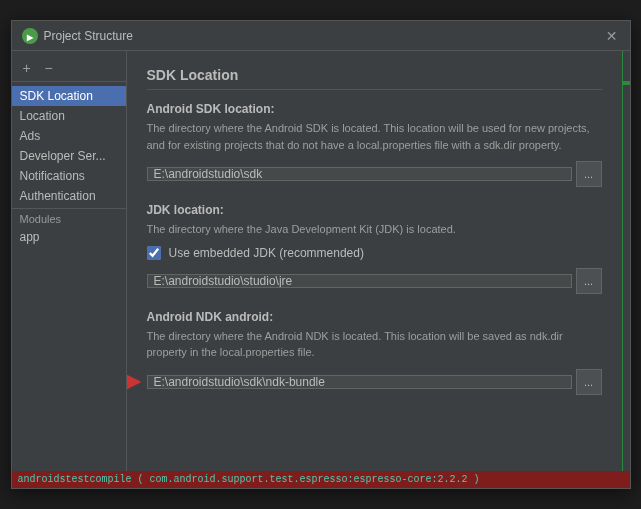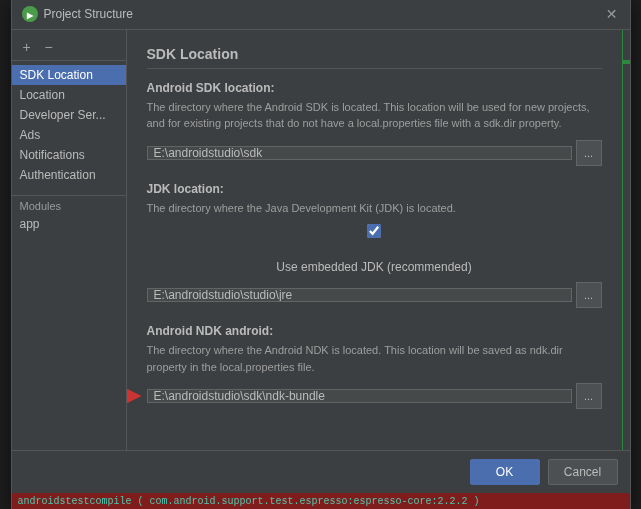--- a/index.html
+++ b/index.html
@@ -120,21 +120,21 @@
     .sidebar-item.selected {
       background: #4b6eaf;
       color: white;
     }
 
     .sidebar-group-label {
       padding: 4px 8px 2px 8px;
       color: #999;
       font-size: 11px;
       border-top: 1px solid #555;
-      margin-top: 10px;
+      margin-top: 2px;
     }
 
     .sidebar-item.indented {
     }
 
     .main-content {
       flex: 1;
       padding: 16px 20px;
       background: #3c3f41;
       overflow-y: auto;
@@ -193,23 +193,22 @@
       font-size: 11px;
       display: flex;
       align-items: center;
       justify-content: center;
       flex-shrink: 0;
     }
 
     .checkbox-row {
       display: flex;
       align-items: center;
-      gap: 22px;
+      gap: 8px;
       margin-bottom: 8px;
-      flex-direction: column;
     }
 
     .checkbox-label {
       color: #bbb;
       font-size: 12px;
     }
 
     .checkbox-input {
       width: 14px;
       height: 14px;
@@ -308,24 +307,24 @@
         <button class="toolbar-btn">−</button>
       </div>
 
       <div class="sidebar-item selected">
         <span>SDK Location</span>
       </div>
       <div class="sidebar-item">
         <span>Location</span>
       </div>
       <div class="sidebar-item">
+        <span>Ads</span>
+      </div>
+      <div class="sidebar-item">
         <span>Developer Ser...</span>
-      </div>
-      <div class="sidebar-item">
-        <span>Ads</span>
       </div>
       <div class="sidebar-item">
         <span>Notifications</span>
       </div>
       <div class="sidebar-item">
         <span>Authentication</span>
       </div>
 
       <div class="sidebar-group-label">Modules</div>
 
@@ -372,21 +371,17 @@
         <input class="text-field" type="text" value="E:\androidstudio\sdk\ndk-bundle" style="">
         <button class="browse-btn">...</button>
       </div>
     </div>
 
     <div class="right-gutter">
       <div class="right-gutter-mark"></div>
     </div>
   </div>
 
-  <div class="dialog-footer">
-    <button class="footer-btn primary">OK</button>
-    <button class="footer-btn secondary">Cancel</button>
-  </div>
 
   <div class="bottom-bar">
     <span>androidstestcompile ( com.android.support.test.espresso:espresso-core:2.2.2 )</span>
   </div>
 </div>
 
 </body></html>

